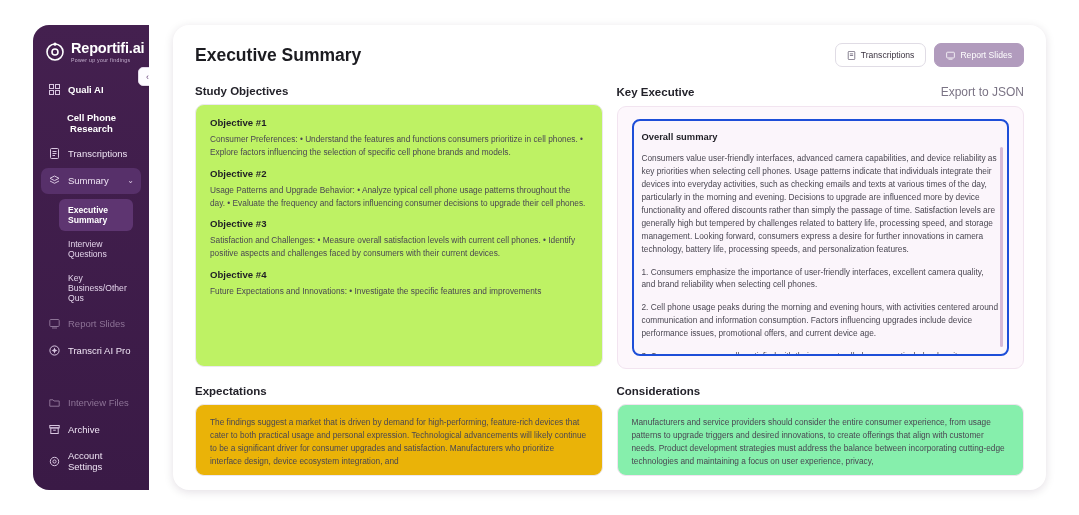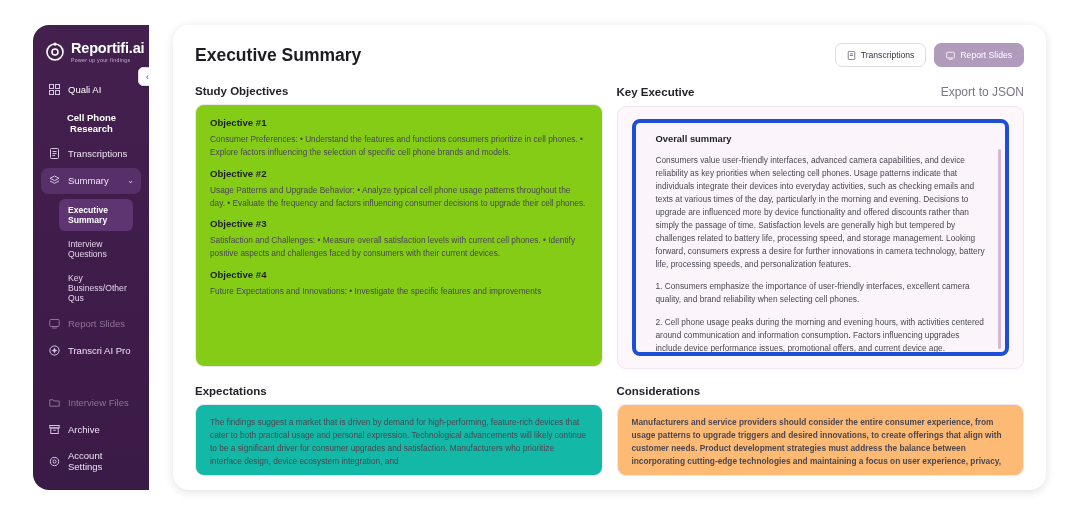--- a/index.html
+++ b/index.html
@@ -90,21 +90,21 @@
     color: #efe4f4;
     position: relative;
     margin-bottom: 1px;
   }
   .nav-item .nav-icon {
     width: 12px; height: 12px;
     flex: 0 0 12px;
     display: flex; align-items: center; justify-content: center;
     color: #d8c6e0;
   }
-  .nav-item.bold { font-weight: normal; color: #ffffff; }
+  .nav-item.bold { font-weight: bold; color: #ffffff; }
   .nav-item.section-label {
     font-size: 9.5px;
     font-weight: bold;
     color: #ffffff;
     padding-left: 8px;
     padding-top: 8px;
     padding-bottom: 6px;
     text-align: center;
   }
   .nav-item.active {
@@ -206,21 +206,21 @@
   }
   .export-link {
     margin-left: auto;
     font-size: 12px;
     color: #7b7485;
   }
 
   .card {
     border: 1px solid #ece8ef;
     border-radius: 9px;
-    background: #84cc16;
+    background: #bef264;
     padding: 12px 14px;
     height: 263px;
     overflow: hidden;
     position: relative;
     box-sizing: border-box;
   }
   .card.pink {
     background: #fdf7fc;
     border-color: #f2e4f0;
   }
@@ -234,23 +234,23 @@
   .obj-title:first-child { margin-top: 0; }
   .obj-text {
     font-size: 8.3px;
     line-height: 1.55;
     color: #4a4752;
     margin: 0 0 2px 0;
   }
 
   .sub-card {
     background: #fbf5fb;
-    border: 4px solid #1d4ed8;
+    border: 2px solid #1d4ed8;
     border-radius: 8px;
-    padding: 10px 20px;
+    padding: 10px 8px;
     height: 100%;
     box-sizing: border-box;
     overflow: hidden;
     position: relative;
   }
   .sub-card-title {
     font-size: 9.4px;
     font-weight: bold;
     color: #1f1e25;
     margin-bottom: 6px;
@@ -284,36 +284,35 @@
   .lower {
     padding: 0 22px;
     display: grid;
     grid-template-columns: 1fr 1fr;
     column-gap: 14px;
     margin-top: 10px;
   }
   .lower-card {
     border: 1px solid #ece8ef;
     border-radius: 9px;
-    background: #14b8a6;
+    background: #eab308;
     padding: 11px 14px;
     height: 72px;
     overflow: hidden;
     box-sizing: border-box;
   }
   .lower-card p {
     font-size: 8.3px;
     line-height: 1.56;
     color: #4a4752;
     margin: 0;
   }
   .lower-card.right {
-    background: #fdba74;
+    background: #86efac;
     border-color: #f2e4f0;
-    font-weight: bold;
   }
 </style>
 </head>
 <body>
 
 <div id="app">
 
   <div class="sidebar">
 
     <div class="brand">

